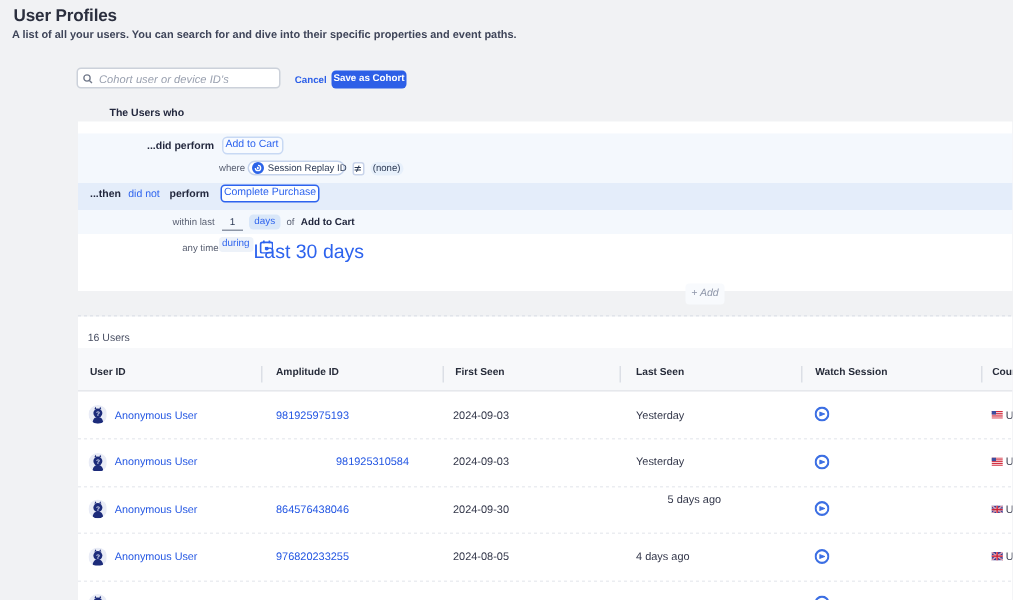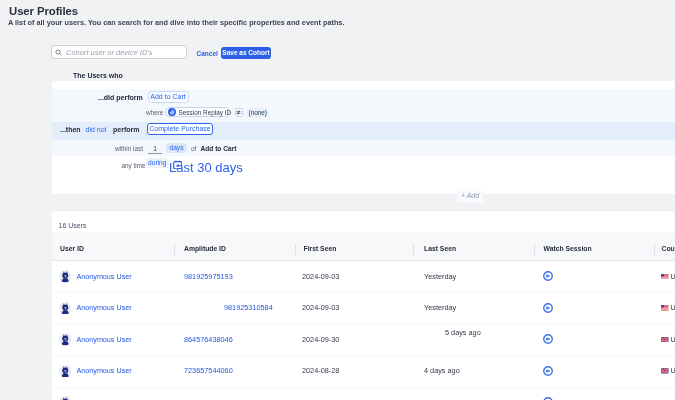--- a/index.html
+++ b/index.html
@@ -203,22 +203,22 @@
       <circle cx="6.25" cy="6.25" r="6.25" fill="#e9ecf6"></circle>
       <g clip-path="url(#c59_371)" fill="#1c2b7a">
         <path d="M3.95 2.8 L4.65 1.2 L5.35 2.5 Z"></path>
         <path d="M8.55 2.8 L7.85 1.2 L7.15 2.5 Z"></path>
         <circle cx="6.25" cy="5.4" r="3.0"></circle>
         <path d="M2.65 12.5 C2.75 9.3 4.2 8.0 6.25 8.0 C8.3 8.0 9.75 9.3 9.85 12.5 Z"></path>
       </g>
       <text x="6.3" y="7.6" font-size="4.4" font-weight="bold" fill="#dde4f7" text-anchor="middle" font-family="Liberation Sans,sans-serif">?</text>
     </svg>
     <div class="abs" style="left:76.5px; top:366.45px; font-size:7.2px; color:#2457e3;">Anonymous User</div>
-    <div class="abs" style="left:184px; top:366.45px; font-size:7.3px; color:#2457e3;">723657544060</div>
-    <div class="abs" style="left:302px; top:366.45px; font-size:7.3px; color:#33374a;">2024-08-28</div>
+    <div class="abs" style="left:184px; top:366.45px; font-size:7.3px; color:#2457e3;">976820233255</div>
+    <div class="abs" style="left:302px; top:366.45px; font-size:7.3px; color:#33374a;">2024-08-05</div>
     <div class="abs" style="left:424px; top:366.45px; font-size:7.3px; color:#33374a;">4 days ago</div>
     <svg class="abs" style="left:543px; top:365.75px;" width="10" height="10" viewBox="0 0 10 10">
       <circle cx="5" cy="5" r="4.25" fill="#fff" stroke="#3c6fe3" stroke-width="1.4"></circle>
       <path d="M3.6 3.75 L3.6 6.25 L6.7 5 Z" fill="#3c6fe3" stroke="#3c6fe3" stroke-width="0.7" stroke-linejoin="round"></path>
     </svg>
     <svg class="abs" style="left:661px; top:368px;" width="7.5" height="5.5" viewBox="0 0 19 14">
       <rect width="19" height="14" fill="#3d3f94"></rect>
       <path d="M0 0 L19 14 M19 0 L0 14" stroke="#fff" stroke-width="2.0"></path>
       <path d="M0 0 L19 14 M19 0 L0 14" stroke="#cf2438" stroke-width="1.0"></path>
       <rect x="7.9" width="3.2" height="14" fill="#fff"></rect>

